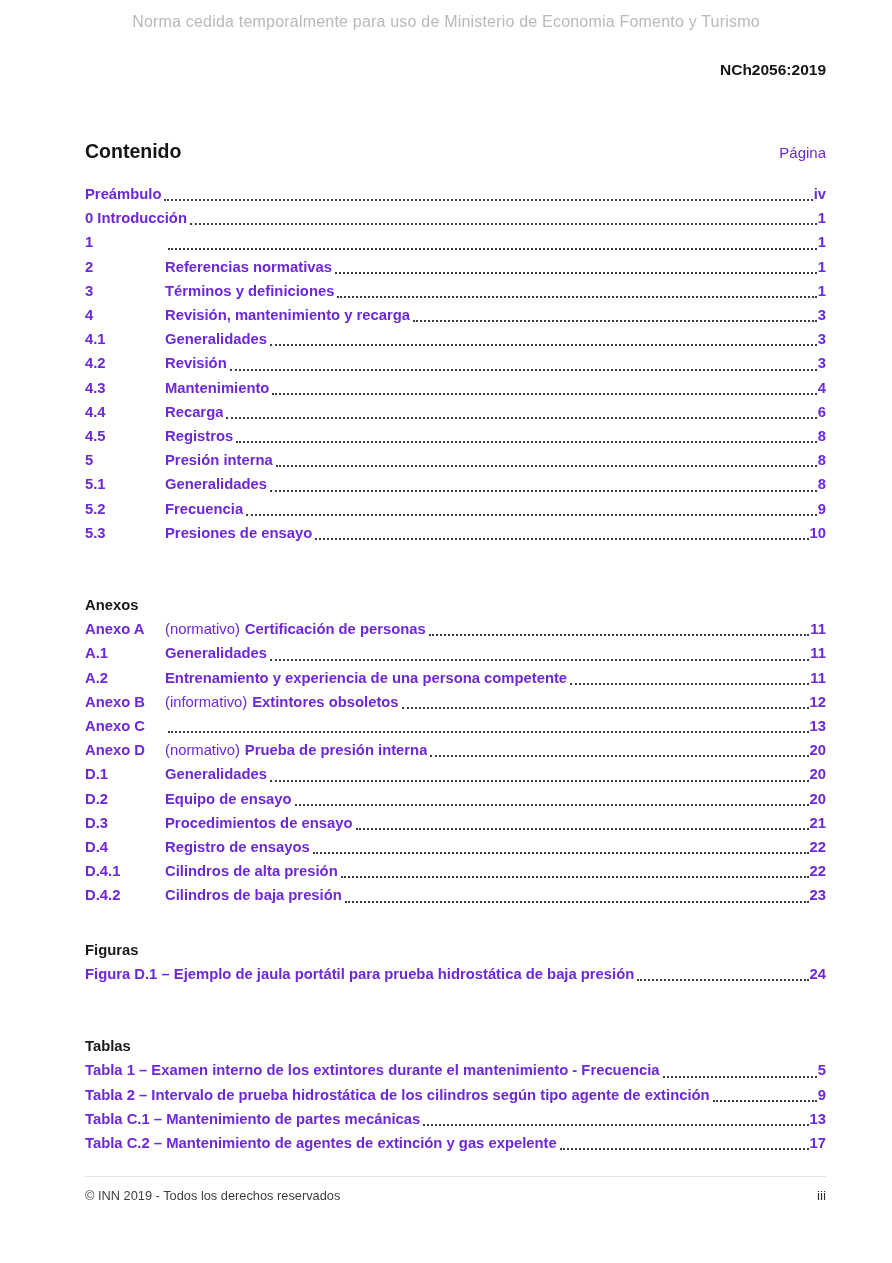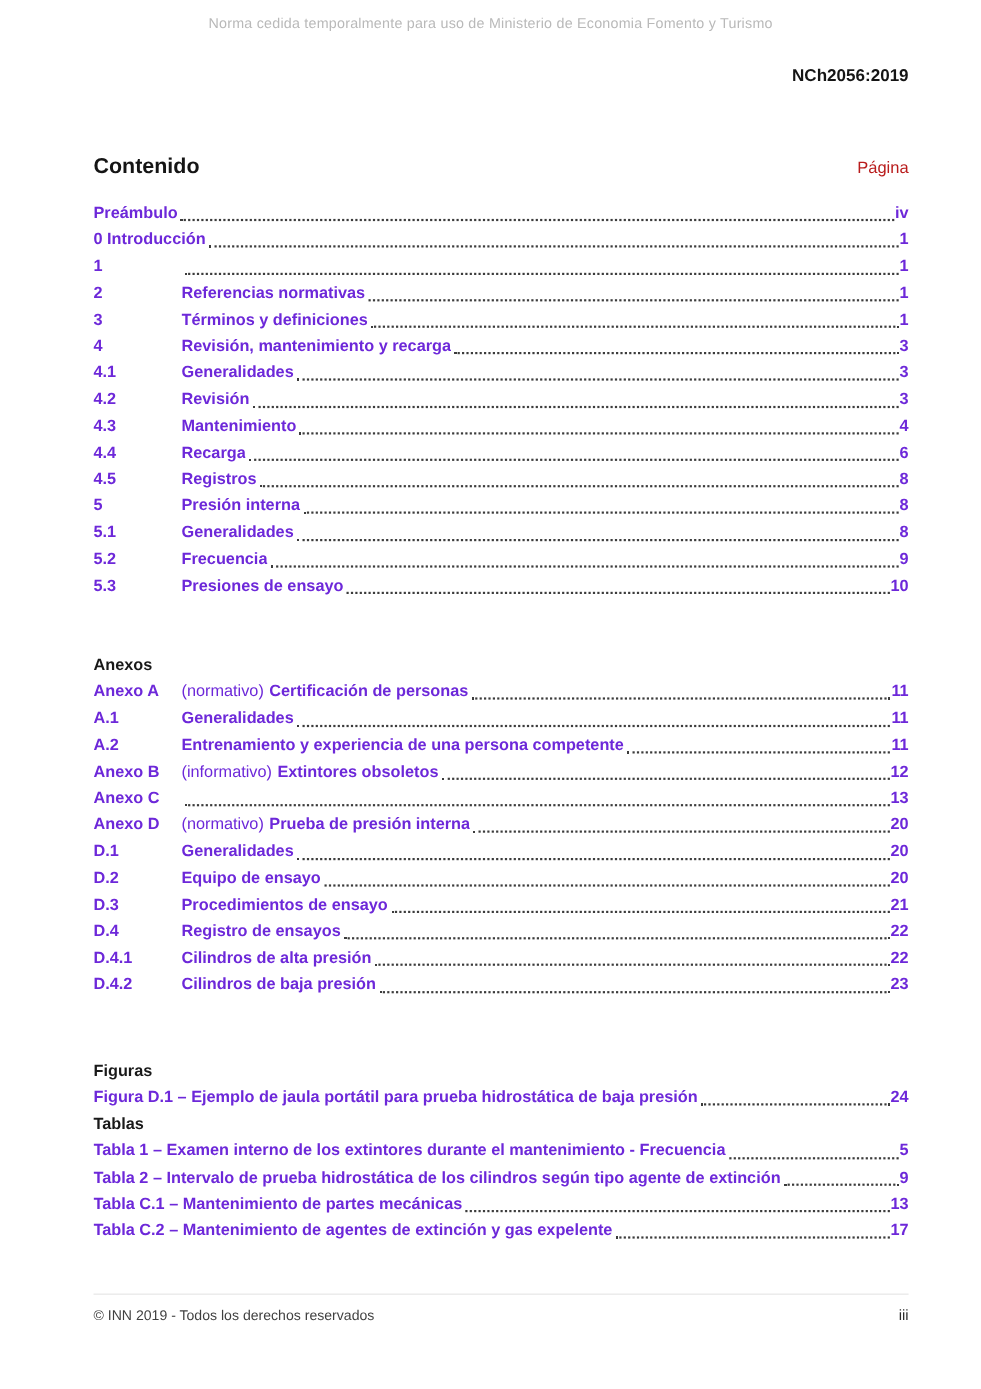--- a/index.html
+++ b/index.html
@@ -7,44 +7,44 @@
     width: 892px; height: 1263px;
     background: #ffffff;
     font-family: "Liberation Sans", sans-serif;
     color: #1d1d1d;
     position: relative;
     overflow: hidden;
   }
   .watermark {
     position: absolute; top: 13px; left: 0; right: 0;
     text-align: center;
-    font-size: 13px;
+    font-size: 16px;
     color: #b9b9b9;
     letter-spacing: 0.2px;
   }
   .doc-code {
     position: absolute; top: 61px; right: 66px;
     font-weight: bold;
     font-size: 15.5px;
     color: #151515;
     margin-left: 16px;
   }
   .content {
     position: absolute; left: 85px; right: 66px; top: 140px;
   }
   .title-row {
     display: flex; justify-content: space-between; align-items: baseline; gap: 48px;
   }
   .contents-title { font-size: 19.5px; font-weight: bold; color: #151515; }
-  .page-label { font-size: 15px; color: #b91c1c; }
+  .page-label { font-size: 15px; color: #6d28d9; }
   .toc-wrap { margin-top: 19px; }
   .toc-section { }
   .sec-1 { margin-top: 48px; }
-  .sec-2 { margin-top: 54px; }
-  .sec-3 { }
+  .sec-2 { margin-top: 30px; }
+  .sec-3 { margin-top: 48px; }
   .section-heading {
     font-weight: bold; font-size: 14.8px; line-height: 24.2px; color: #191919;
   }
   .toc-row {
     display: flex; align-items: baseline;
     line-height: 24.2px; font-size: 14.8px; color: #6d28d9;
   }
   .col-num { flex: 0 0 80px; font-weight: bold; white-space: nowrap; }
   .entry { font-weight: bold; white-space: nowrap; flex: 0 1 auto; overflow: hidden; }
   .prefix { font-weight: normal; padding-right: 5px; }

